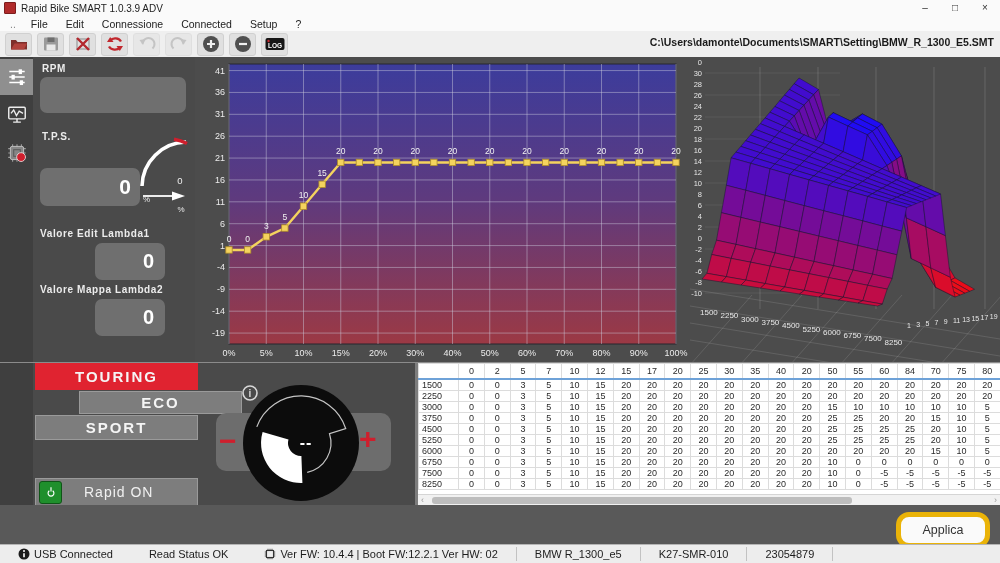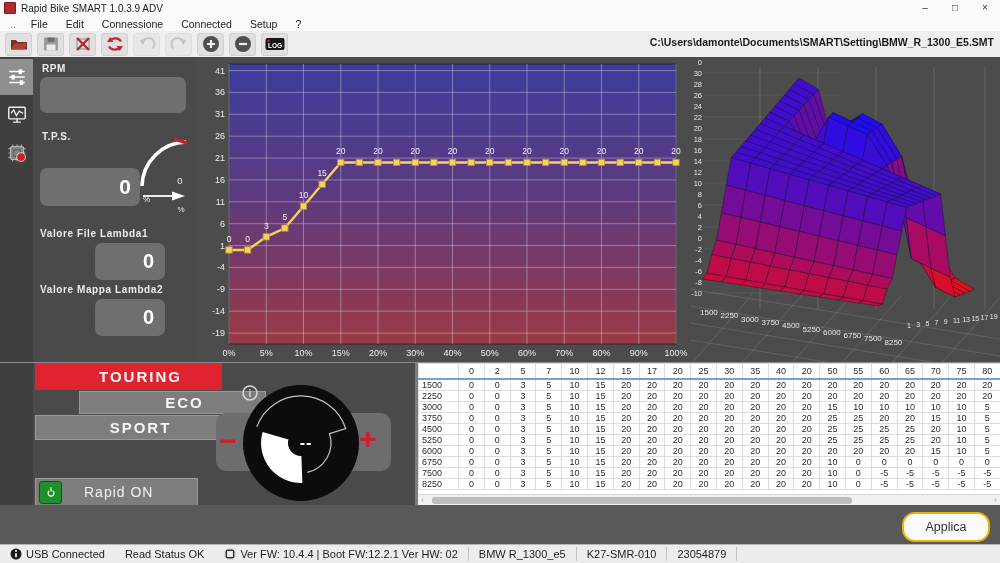--- a/index.html
+++ b/index.html
@@ -30,21 +30,21 @@
   .sideitem.sel{background:#8f8f8f;}
   .lp-label{position:absolute;font-size:10px;font-weight:bold;letter-spacing:.6px;color:#ececec;}
   .lp-field{position:absolute;background:#6f6f6f;border-radius:7px;color:#fff;
             font-weight:bold;text-align:right;}
   .chartpanel{position:absolute;left:195px;top:0;width:495px;height:306px;background:#4c4c4c;}
   .surfpanel{position:absolute;left:690px;top:0;width:310px;height:306px;background:#4c4c4c;}
   .hrline{position:absolute;left:0;top:305px;width:100%;height:1px;background:#8b8b8b;}
   .vdivider{position:absolute;left:415px;top:306px;width:3px;height:142px;background:#7d7d7d;}
   
   .mode-btn{position:absolute;left:35px;width:161px;color:#f5f5f5;text-align:center;
-            font-size:15px;font-weight:600;letter-spacing:2px;display:flex;align-items:center;justify-content:center;padding-left:24px;}
+            font-size:15px;font-weight:600;letter-spacing:2px;display:flex;align-items:center;justify-content:center;}
   .mode-gray{background:#7d7d7d;border:1px solid #9a9a9a;}
   .mode-red{background:#e02330;border:1px solid #e02330;}
   .rapid{position:absolute;left:35px;top:421px;width:161px;height:26px;background:#7d7d7d;
          border:1px solid #9a9a9a;display:flex;align-items:center;color:#f0f0f0;font-size:14px;letter-spacing:1px;}
   .pwrbtn{width:21px;height:21px;background:#1f8f2c;border:1px solid #0f5517;border-radius:3px;
           margin:0 22px 0 3px;display:flex;align-items:center;justify-content:center;}
   
   .dialgroup{position:absolute;left:195px;top:306px;width:220px;height:142px;}
   .dialtrack{position:absolute;left:21px;top:50px;width:175px;height:58px;background:#6d6d6d;border-radius:10px;}
   .dialsign{position:absolute;font-size:30px;font-weight:bold;color:#cf1f2d;line-height:30px;}
@@ -55,25 +55,25 @@
   .maptable th,.maptable td{border:1px solid #dcdcdc;font-size:9px;font-weight:normal;
       color:#2a2a2a;text-align:center;height:10px;line-height:10px;padding:0;overflow:hidden;}
   .maptable thead th{height:14px;line-height:14px;border-bottom:2px solid #6ea2d8;background:#fff;}
   .maptable td.rowlabel{text-align:left;padding-left:3px;}
   .hscroll{position:absolute;left:0;top:131px;width:582px;height:11px;background:#f1f1f1;border-top:1px solid #d5d5d5;}
   .hthumb{position:absolute;left:14px;top:2px;width:420px;height:7px;background:#bdbdbd;border-radius:3px;}
   .harrow{position:absolute;top:0;font-size:9px;color:#999;line-height:11px;}
   
   .bottomstrip{position:absolute;left:0;top:448px;right:0;height:40px;background:#595959;}
   .applica{position:absolute;right:10px;top:7px;width:84px;height:26px;background:#fafafa;
-           border:2px solid #eab308;border-radius:13px;font-size:12.5px;color:#333;
+           border:5px solid #eab308;border-radius:13px;font-size:12.5px;color:#333;
            display:flex;align-items:center;justify-content:center;font-family:"Liberation Sans",sans-serif;}
   .statusbar{position:absolute;left:0;bottom:0;right:0;height:18px;background:#ededed;border-top:1px solid #b5b5b5;
              display:flex;align-items:center;font-size:11px;color:#1d1d1d;}
-  .sbitem{padding:0 10px;display:flex;align-items:center;gap:4px;white-space:nowrap;}
+  .sbitem{padding:0 18px;display:flex;align-items:center;gap:4px;white-space:nowrap;}
   .sbsep{width:1px;height:14px;background:#c2c2c2;}
   svg text{font-family:"Liberation Sans",sans-serif;}
 </style>
 </head>
 <body>
 
 <div class="app">
 
   <div class="titlebar">
     <span class="appicon"></span>
@@ -197,21 +197,21 @@
     <div class="lp-field" style="left:40px;top:111px;width:100px;height:38px;font-size:21px;line-height:38px;padding-right:9px;box-sizing:border-box;">
       <span>0</span>
     </div>
     <span style="position:absolute;left:143px;top:138px;font-size:8px;color:#e8e8e8;">%</span>
     <svg style="position:absolute;left:142px;top:118px;" width="48" height="40" viewBox="0 0 48 40">
       <text x="38" y="9" text-anchor="middle" font-size="9.5" fill="#efefef">0</text>
       <path d="M1,21 H30" stroke="#fff" stroke-width="1.8"></path>
       <polygon points="30,16.5 43,21 30,25.5" fill="#fff"></polygon>
       <text x="39" y="37" text-anchor="middle" font-size="8" fill="#e8e8e8">%</text>
     </svg>
-    <span class="lp-label" style="left:40px;top:171px;">Valore File Lambda1</span>
+    <span class="lp-label" style="left:40px;top:171px;">Valore Edit Lambda1</span>
     <div class="lp-field" style="left:95px;top:186px;width:70px;height:37px;font-size:20px;line-height:37px;padding-right:11px;box-sizing:border-box;">
       <span>0</span>
     </div>
     <span class="lp-label" style="left:40px;top:227px;">Valore Mappa Lambda2</span>
     <div class="lp-field" style="left:95px;top:242px;width:70px;height:37px;font-size:20px;line-height:37px;padding-right:11px;box-sizing:border-box;">
       <span>0</span>
     </div>
 
     <div class="chartpanel">
       <svg id="lineChart" width="495" height="306" viewBox="0 0 495 306">
@@ -669,21 +669,21 @@
                 <th>17</th>
                 <th>20</th>
                 <th>25</th>
                 <th>30</th>
                 <th>35</th>
                 <th>40</th>
                 <th>20</th>
                 <th>50</th>
                 <th>55</th>
                 <th>60</th>
-                <th>65</th>
+                <th>84</th>
                 <th>70</th>
                 <th>75</th>
                 <th>80</th>
               </tr>
             </thead>
             <tbody>
               <tr>
                 <td class="rowlabel">1500</td>
                 <td>0</td>
                 <td>0</td>

